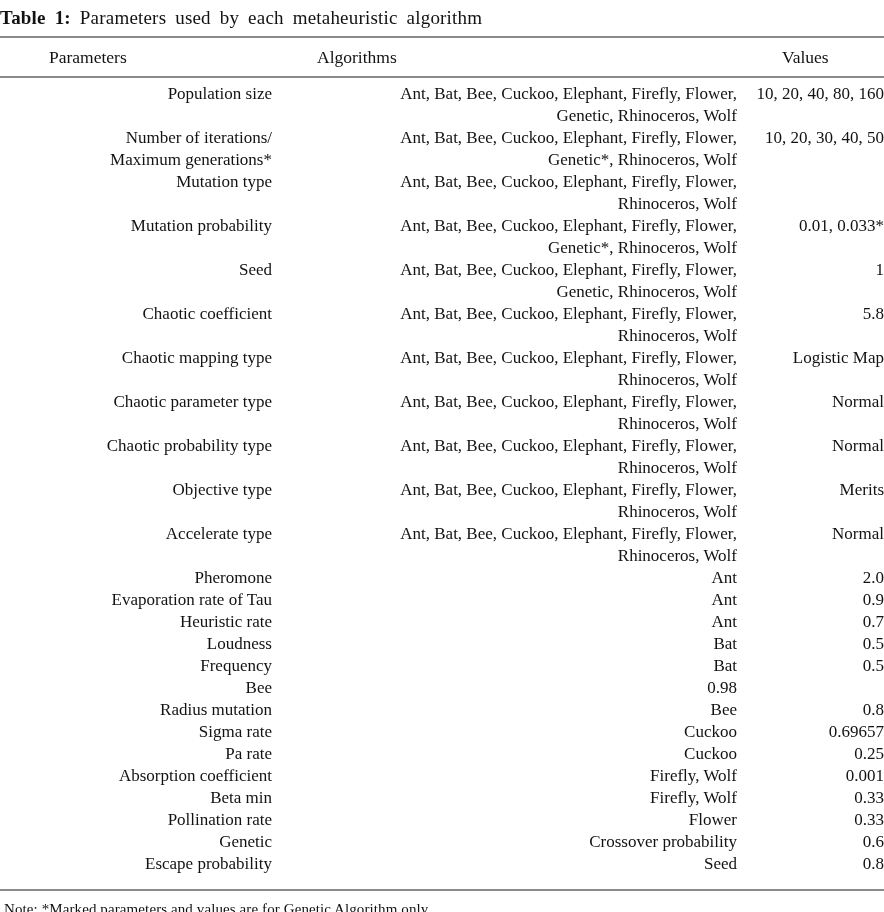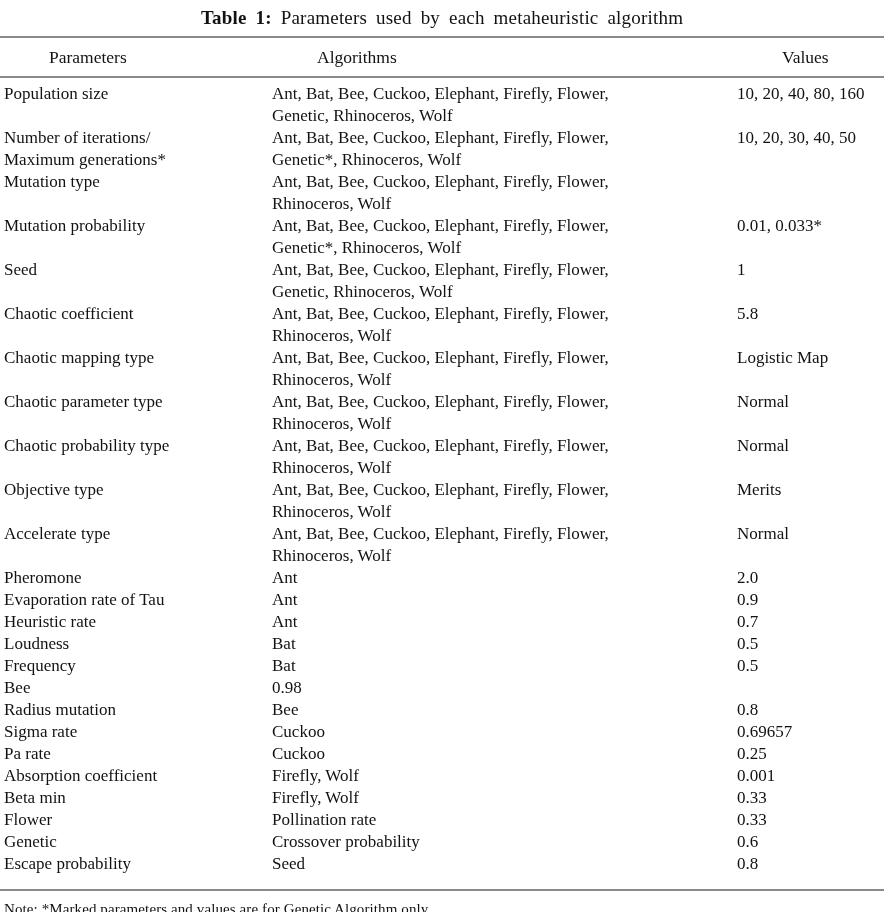--- a/index.html
+++ b/index.html
@@ -7,21 +7,20 @@
     width: 884px;
     height: 912px;
     margin: 0 auto;
     background: #ffffff;
     font-family: "Liberation Serif", serif;
     color: #121212;
     box-sizing: border-box;
     overflow: hidden;
   }
   .title {
-    text-align: center;
     font-size: 19px;
     line-height: 24px;
     padding-top: 6px;
     word-spacing: 4px;
     letter-spacing: 0.2px;
   }
   .title .title-label { font-weight: bold; }
   .rule {
     border: none;
     border-top: 2px solid #8a8a8a;
@@ -32,21 +31,21 @@
   .head-row, .trow {
     display: grid;
     grid-template-columns: 268px 465px 147px;
     padding-left: 4px;
   }
   .head-row { padding-top: 8px; padding-bottom: 8px; margin-left: 45px; }
   .head-cell {
     font-size: 17.5px;
     line-height: 22px;
   }
-  .tbody { padding-top: 5px; }
+  .tbody { padding-top: 5px; text-align: right; }
   .cell {
     font-size: 17px;
     line-height: 22px;
     white-space: pre-line;
     vertical-align: top;
   }
   .rule-bottom { margin-top: 14px; }
   .note {
     font-size: 15px;
     line-height: 19px;
@@ -211,22 +210,22 @@
         <div class="cell">0.001</div>
       </div>
 
       <div class="trow">
         <div class="cell">Beta min</div>
         <div class="cell">Firefly, Wolf</div>
         <div class="cell">0.33</div>
       </div>
 
       <div class="trow">
+        <div class="cell">Pollination rate</div>
         <div class="cell">Flower</div>
-        <div class="cell">Pollination rate</div>
         <div class="cell">0.33</div>
       </div>
 
       <div class="trow">
         <div class="cell">Genetic</div>
         <div class="cell">Crossover probability</div>
         <div class="cell">0.6</div>
       </div>
 
       <div class="trow">

